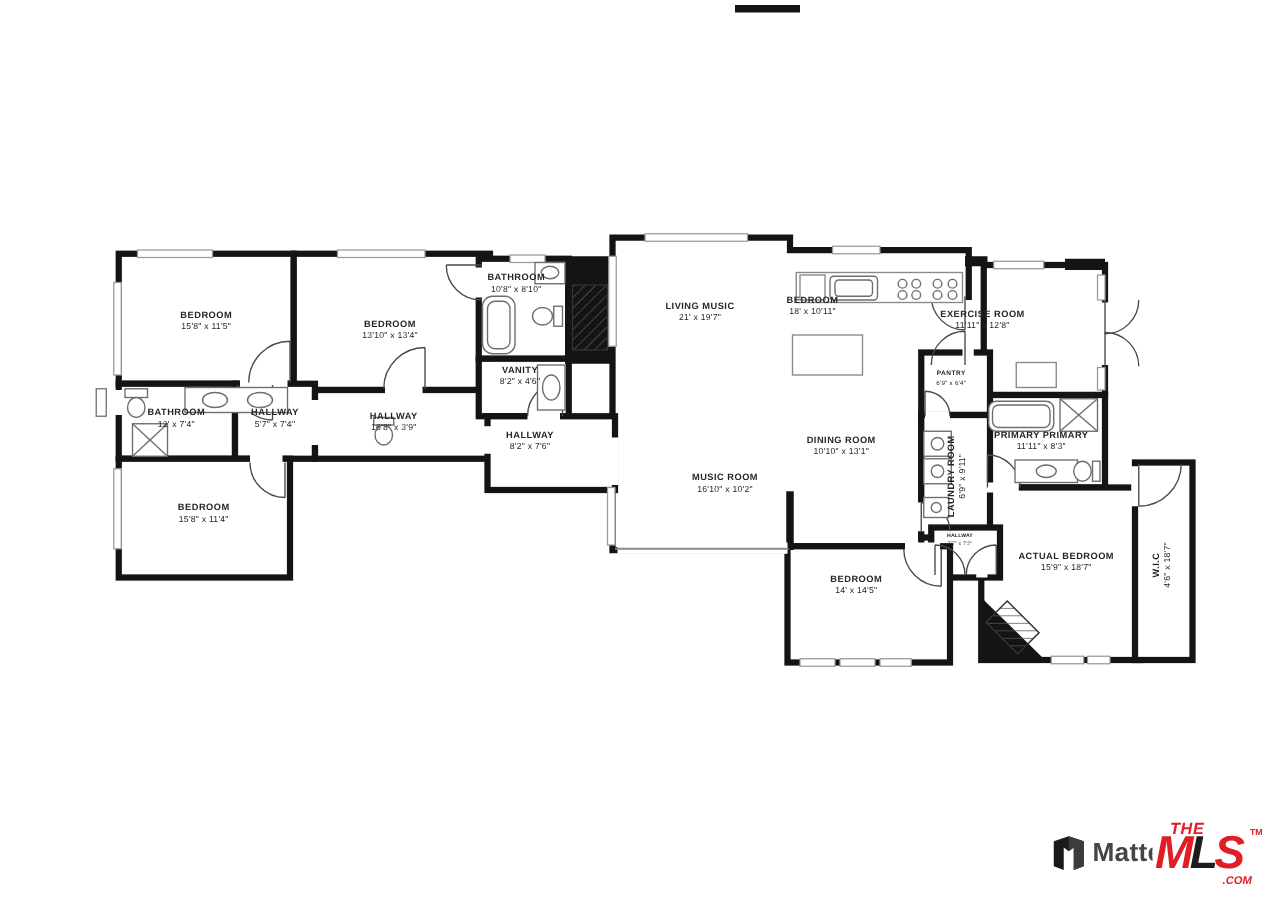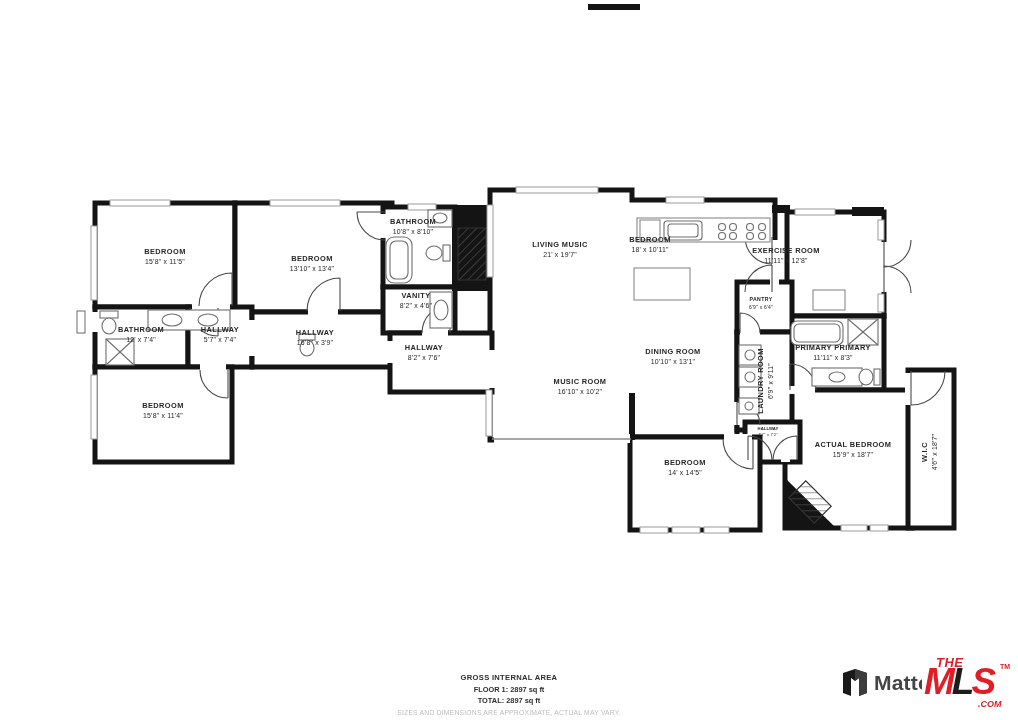--- a/index.html
+++ b/index.html
@@ -288,26 +288,20 @@
   </div>
   <div class="room-label vert" style="left:930px;top:452px">
     <div class="rn">W.I.C</div>
       <div class="rd">4'6" x 18'7"</div>
   </div>
   <div class="room-label" style="left:685px;top:468px">
     <div class="rn">BEDROOM</div>
       <div class="rd">14' x 14'5"</div>
   </div>
 
-  <div id="footer">
-    <div class="f-title">GROSS INTERNAL AREA</div>
-    <div class="f-line">FLOOR 1: 2897 sq ft</div>
-    <div class="f-line">TOTAL: 2897 sq ft</div>
-    <div class="f-disc">SIZES AND DIMENSIONS ARE APPROXIMATE, ACTUAL MAY VARY.</div>
-  </div>
 
   <div id="matterport">
     <svg width="26" height="30" viewBox="0 0 26 30">
       <polygon points="1,5 13,1 25,5 25,25 17,28 17,10 13,13 9,10 9,28 1,25" fill="#1a1a1a" stroke="none"></polygon>
       <polygon points="13,1 25,5 25,25 17,28 17,10 13,13" fill="#3c3c3c"></polygon>
     </svg>
     <span class="mp-text">Matterport</span>
   </div>
 
   <div id="mls-logo">

